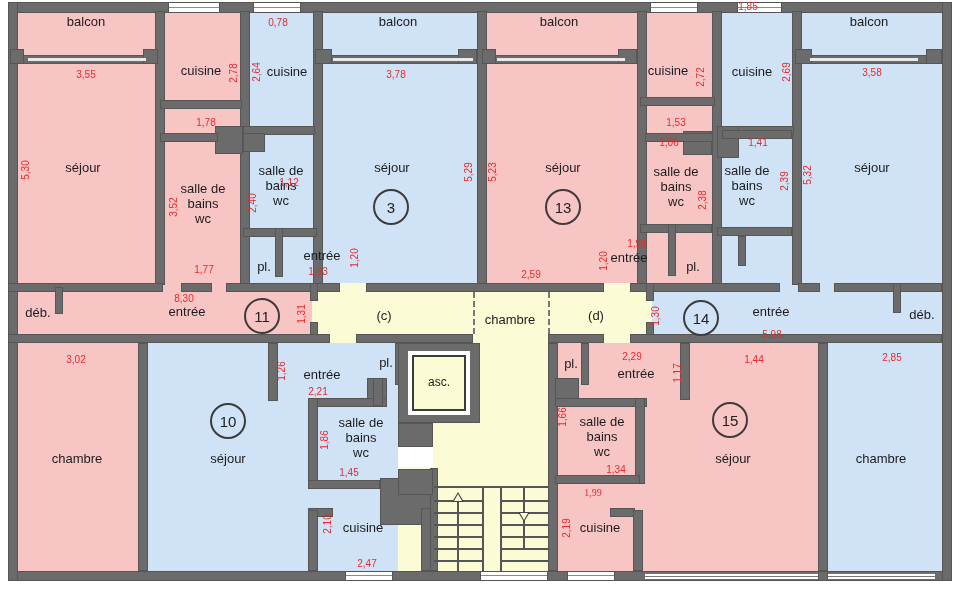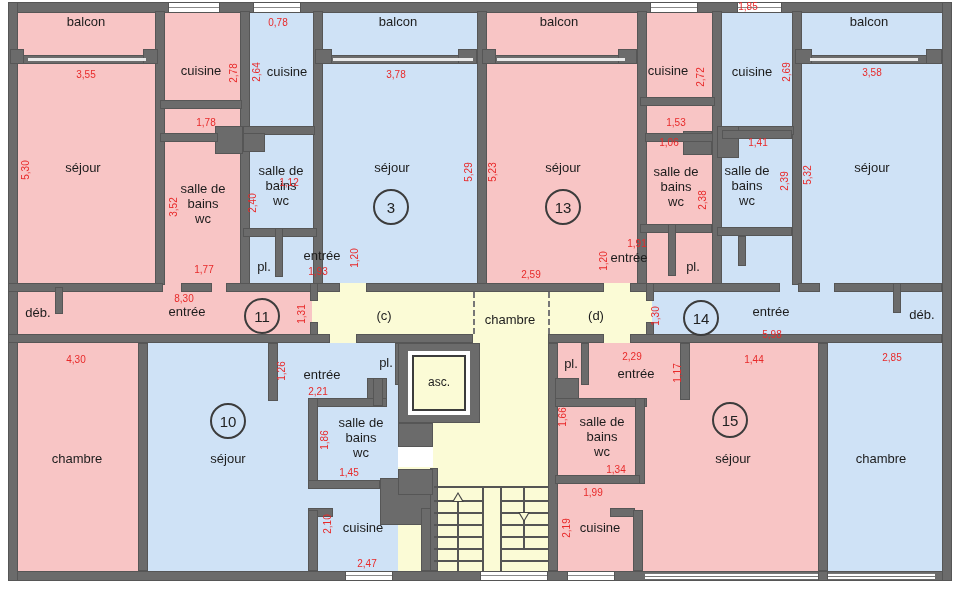--- a/index.html
+++ b/index.html
@@ -298,41 +298,41 @@
       <div class="lbl" style="left: 510px; top: 319px; font-size: 13px;">
         <div>chambre</div>
       </div>
       <div class="lbl" style="left: 596px; top: 315px; font-size: 13px;">
         <div>(d)</div>
       </div>
       <div class="dim" style="left: 86px; top: 74px;">3,55</div>
       <div class="dim" style="left: 206px; top: 122px;">1,78</div>
       <div class="dim" style="left: 204px; top: 269px;">1,77</div>
       <div class="dim" style="left: 184px; top: 298px;">8,30</div>
-      <div class="dim" style="left: 76px; top: 359px;">4,30</div>
+      <div class="dim" style="left: 76px; top: 359px;">3,02</div>
       <div class="dim" style="left: 278px; top: 22px;">0,78</div>
       <div class="dim" style="left: 289px; top: 146px; margin-top: 36px;">1,12</div>
       <div class="dim" style="left: 318px; top: 271px;">1,93</div>
       <div class="dim" style="left: 396px; top: 74px;">3,78</div>
       <div class="dim" style="left: 531px; top: 274px;">2,59</div>
       <div class="dim" style="left: 318px; top: 391px;">2,21</div>
       <div class="dim" style="left: 349px; top: 472px;">1,45</div>
       <div class="dim" style="left: 367px; top: 563px;">2,47</div>
       <div class="dim" style="left: 676px; top: 122px;">1,53</div>
       <div class="dim" style="left: 669px; top: 142px;">1,06</div>
       <div class="dim" style="left: 637px; top: 243px;">1,91</div>
       <div class="dim" style="left: 748px; top: 6px;">1,85</div>
       <div class="dim" style="left: 872px; top: 72px;">3,58</div>
       <div class="dim" style="left: 758px; top: 142px;">1,41</div>
       <div class="dim" style="left: 772px; top: 334px;">5,98</div>
       <div class="dim" style="left: 892px; top: 357px;">2,85</div>
       <div class="dim" style="left: 754px; top: 359px;">1,44</div>
       <div class="dim" style="left: 632px; top: 356px;">2,29</div>
       <div class="dim" style="left: 616px; top: 469px;">1,34</div>
-      <div class="dim" style="left: 593px; top: 492px;">1,99</div>
+      <div class="dim" style="left: 593px; top: 492px; font-family: Liberation Serif, serif;">1,99</div>
       <div class="dim v" style="left: 25px; top: 170px;">5,30</div>
       <div class="dim v" style="left: 173px; top: 207px;">3,52</div>
       <div class="dim v" style="left: 233px; top: 73px;">2,78</div>
       <div class="dim v" style="left: 256px; top: 72px;">2,64</div>
       <div class="dim v" style="left: 252px; top: 203px;">2,40</div>
       <div class="dim v" style="left: 354px; top: 258px;">1,20</div>
       <div class="dim v" style="left: 281px; top: 371px;">1,26</div>
       <div class="dim v" style="left: 324px; top: 440px;">1,86</div>
       <div class="dim v" style="left: 327px; top: 524px;">2,10</div>
       <div class="dim v" style="left: 468px; top: 172px;">5,29</div>

